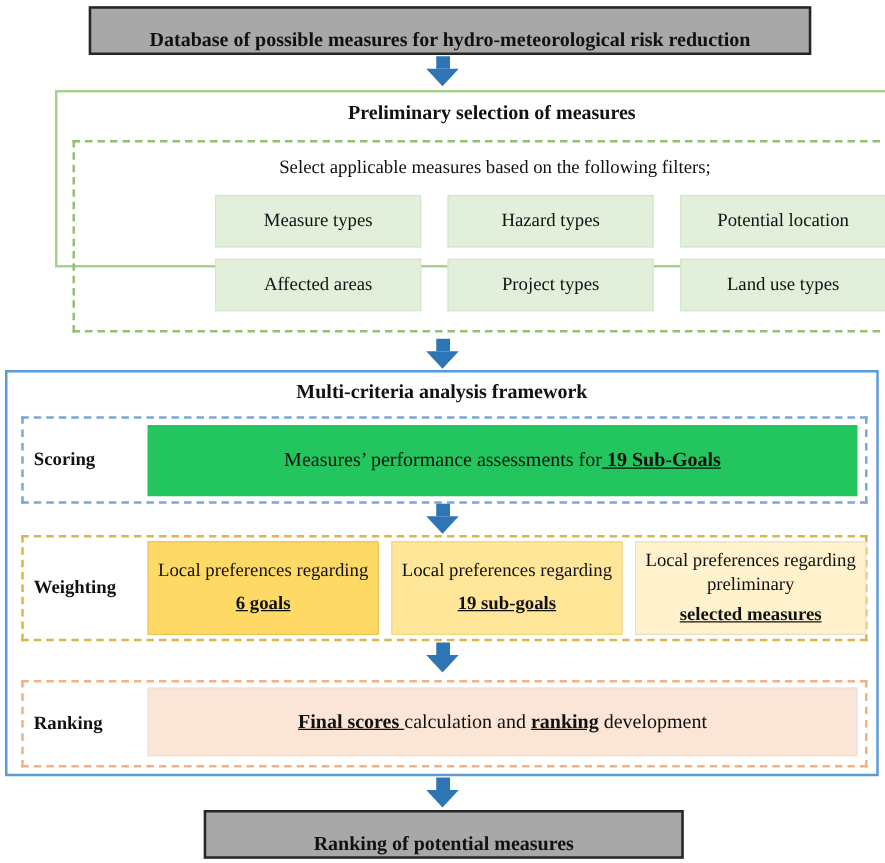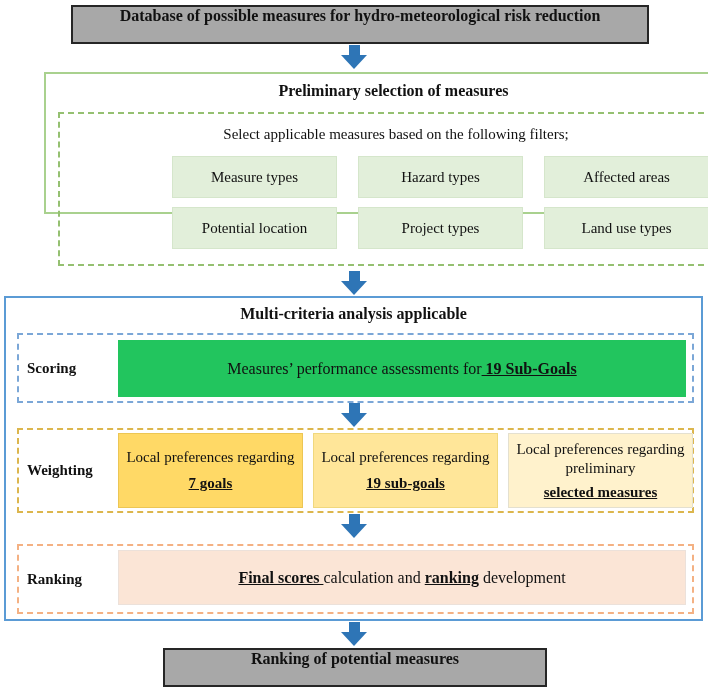--- a/index.html
+++ b/index.html
@@ -1,21 +1,21 @@
 <!DOCTYPE html>
 <html><head>
 <meta charset="utf-8">
 <style>
   html,body{margin:0;padding:0;background:#ffffff;}
   body{font-family:"Liberation Serif","DejaVu Serif",serif;color:#111;}
   #canvas{position:relative;width:708px;height:690px;background:#ffffff;overflow:hidden;}
 
   
   .graybox{position:absolute;background:#a8a8a8;border:2px solid #262626;
-           display:flex;align-items:flex-start;justify-content:center;
+           display:flex;align-items:flex-end;justify-content:center;
            font-weight:bold;font-size:16px;box-sizing:border-box;text-align:center;}
   .topbox{left:71px;top:5px;width:578px;height:39px;}
   .bottombox{left:163px;top:648px;width:384px;height:39px;}
 
   
   .arrow{position:absolute;width:26px;z-index:5;}
   .arrow .stem{width:11px;height:10px;background:#2e75b6;margin:0 auto;}
   .arrow .head{width:0;height:0;border-left:13px solid transparent;
                border-right:13px solid transparent;border-top:14px solid #2e75b6;}
   .a1{left:341px;top:45px;}
@@ -101,44 +101,44 @@
     </div>
 
   <div class="frame green">
     <div class="frame-title">Preliminary selection of measures</div>
 
     <div class="panel screening-panel">
       <div class="instruction">Select applicable measures based on the following filters;</div>
       <div class="filter-grid">
         <div class="filter-box">Measure types</div>
         <div class="filter-box">Hazard types</div>
+        <div class="filter-box">Potential location</div>
         <div class="filter-box">Affected areas</div>
-        <div class="filter-box">Potential location</div>
         <div class="filter-box">Project types</div>
         <div class="filter-box">Land use types</div>
       </div>
     </div>
   </div>
 
   <div class="frame blue">
-    <div class="frame-title">Multi-criteria analysis applicable</div>
+    <div class="frame-title">Multi-criteria analysis framework</div>
 
     <div class="panel scoring-panel">
       <div class="row-label">Scoring</div>
       <div class="score-box">
         <span><span>Measures’ performance assessments for</span><span class="emph"> 19 Sub-Goals</span></span>
       </div>
     </div>
 
     <div class="panel weighting-panel">
       <div class="row-label">Weighting</div>
       <div class="wrow">
         <div class="wbox w1">
           <div class="wtext">Local preferences regarding</div>
-          <div class="wemph">7 goals</div>
+          <div class="wemph">6 goals</div>
         </div>
         <div class="wbox w2">
           <div class="wtext">Local preferences regarding</div>
           <div class="wemph">19 sub-goals</div>
         </div>
         <div class="wbox w3">
           <div class="wtext">Local preferences regarding preliminary</div>
           <div class="wemph">selected measures</div>
         </div>
       </div>

